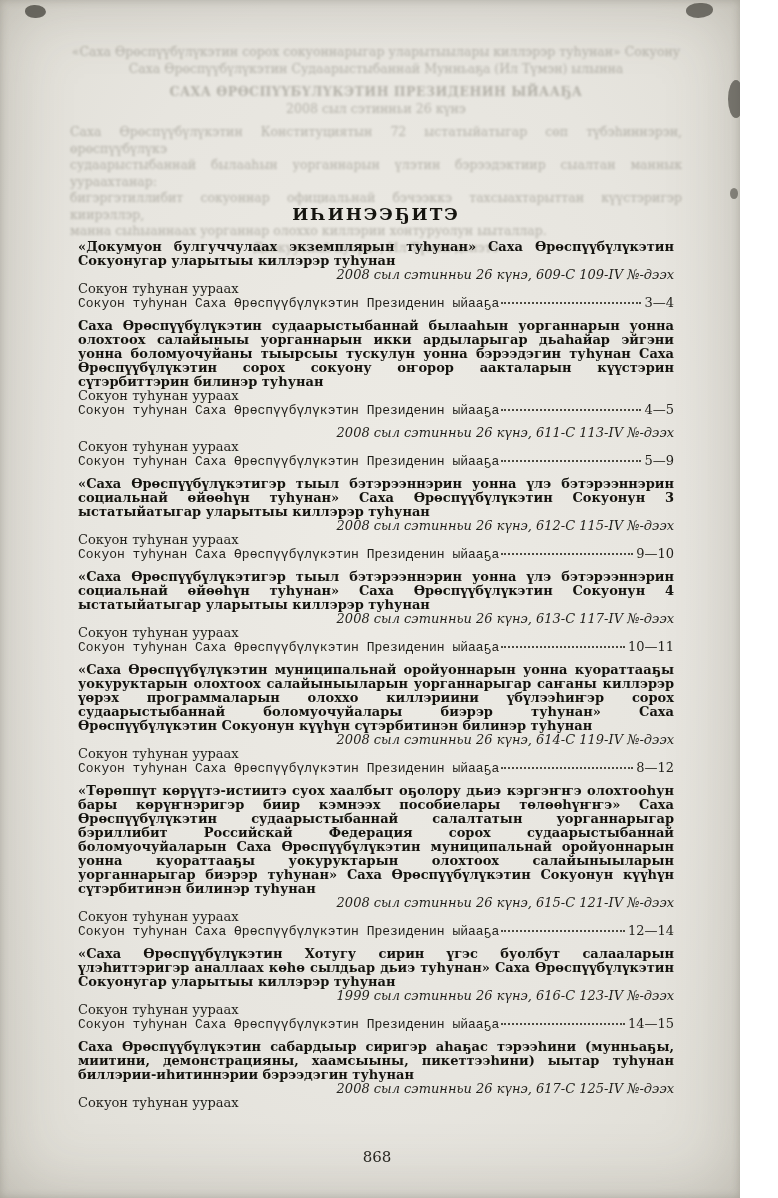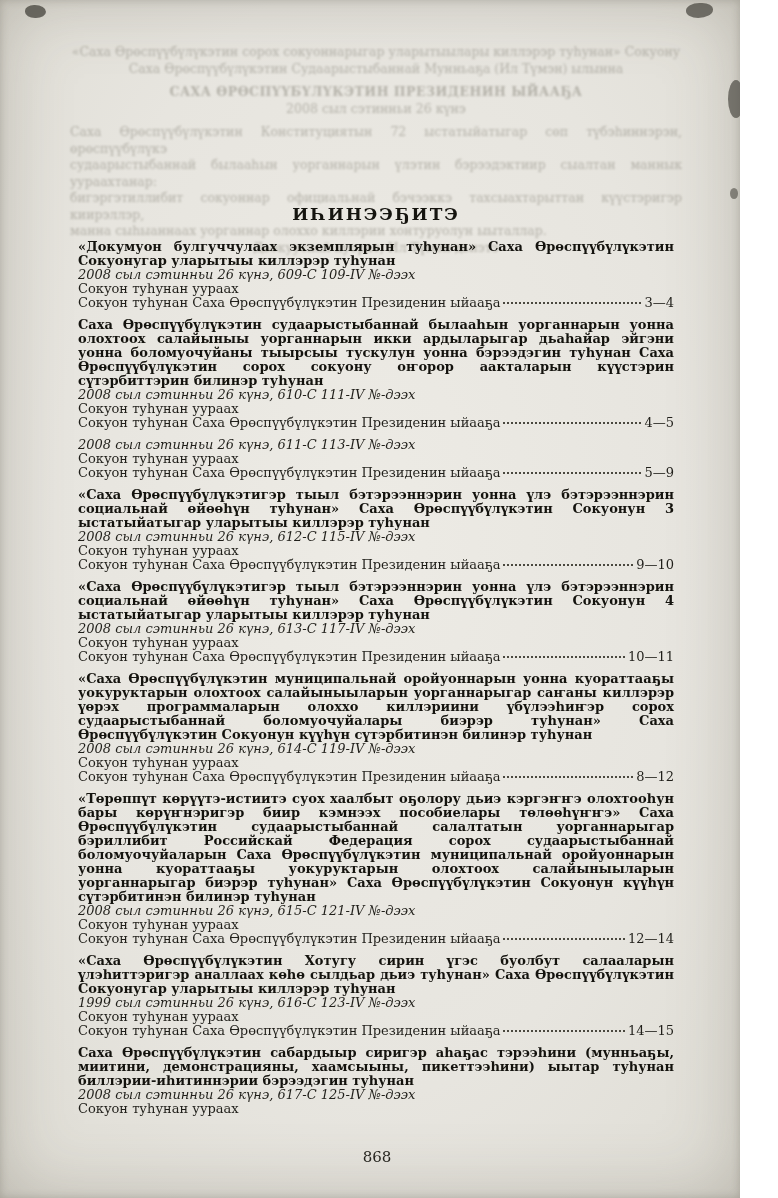--- a/index.html
+++ b/index.html
@@ -36,23 +36,23 @@
   .content { position:absolute; top:204px; left:78px; right:66px; }
 
   .heading {
     text-align:center; font-size:17px; font-weight:bold;
     letter-spacing:2px; color:#15140f; margin-bottom:16px;
   }
 
   .entry { margin-bottom:8px; }
   .entry p { font-size:13px; line-height:14px; }
   .entry .title { font-weight:bold; text-align:justify; color:#14130e; }
-  .entry .date { font-style:italic; }
+  .entry .date { font-style:italic;text-align:right; }
   .tocline { display:flex; align-items:baseline; }
-  .tocline .txt { white-space:nowrap; }
+  .tocline .txt { white-space:nowrap;font-family:Liberation Mono, monospace; }
   .leader {
     flex:1; min-width:18px; margin:0 3px 0 2px;
     border-bottom:2px dotted #4a483f; position:relative; top:-3px;
   }
   .pages { white-space:nowrap; }
 
   .folio {
     position:absolute; bottom:32px; left:7px; width:100%;
     text-align:center; font-size:15px; color:#26251f;
   }
@@ -91,21 +91,20 @@
       <p class="plain">Сокуон туһунан уураах</p>
       <p class="tocline">
         <span class="txt">Сокуон туһунан Саха Өрөспүүбүлүкэтин Президенин ыйааҕа</span>
         <span class="leader"></span>
         <span class="pages">3—4</span>
       </p>
     </section>
 
     <section class="entry">
       <p class="title">Саха Өрөспүүбүлүкэтин судаарыстыбаннай былааһын уорганнарын уонна олохтоох салайыныы уорганнарын икки ардыларыгар дьаһайар эйгэни уонна боломуочуйаны тыырсыы тускулун уонна бэрээдэгин туһунан Саха Өрөспүүбүлүкэтин сорох сокуону оҥорор аакталарын күүстэрин сүтэрбиттэрин билинэр туһунан</p>
-      <p class="date">2008 сыл сэтинньи 26 күнэ, 610-С 111-IV №-дээх</p>
       <p class="plain">Сокуон туһунан уураах</p>
       <p class="tocline">
         <span class="txt">Сокуон туһунан Саха Өрөспүүбүлүкэтин Президенин ыйааҕа</span>
         <span class="leader"></span>
         <span class="pages">4—5</span>
       </p>
     </section>
 
     <section class="entry">
       <p class="date">2008 сыл сэтинньи 26 күнэ, 611-С 113-IV №-дээх</p>

